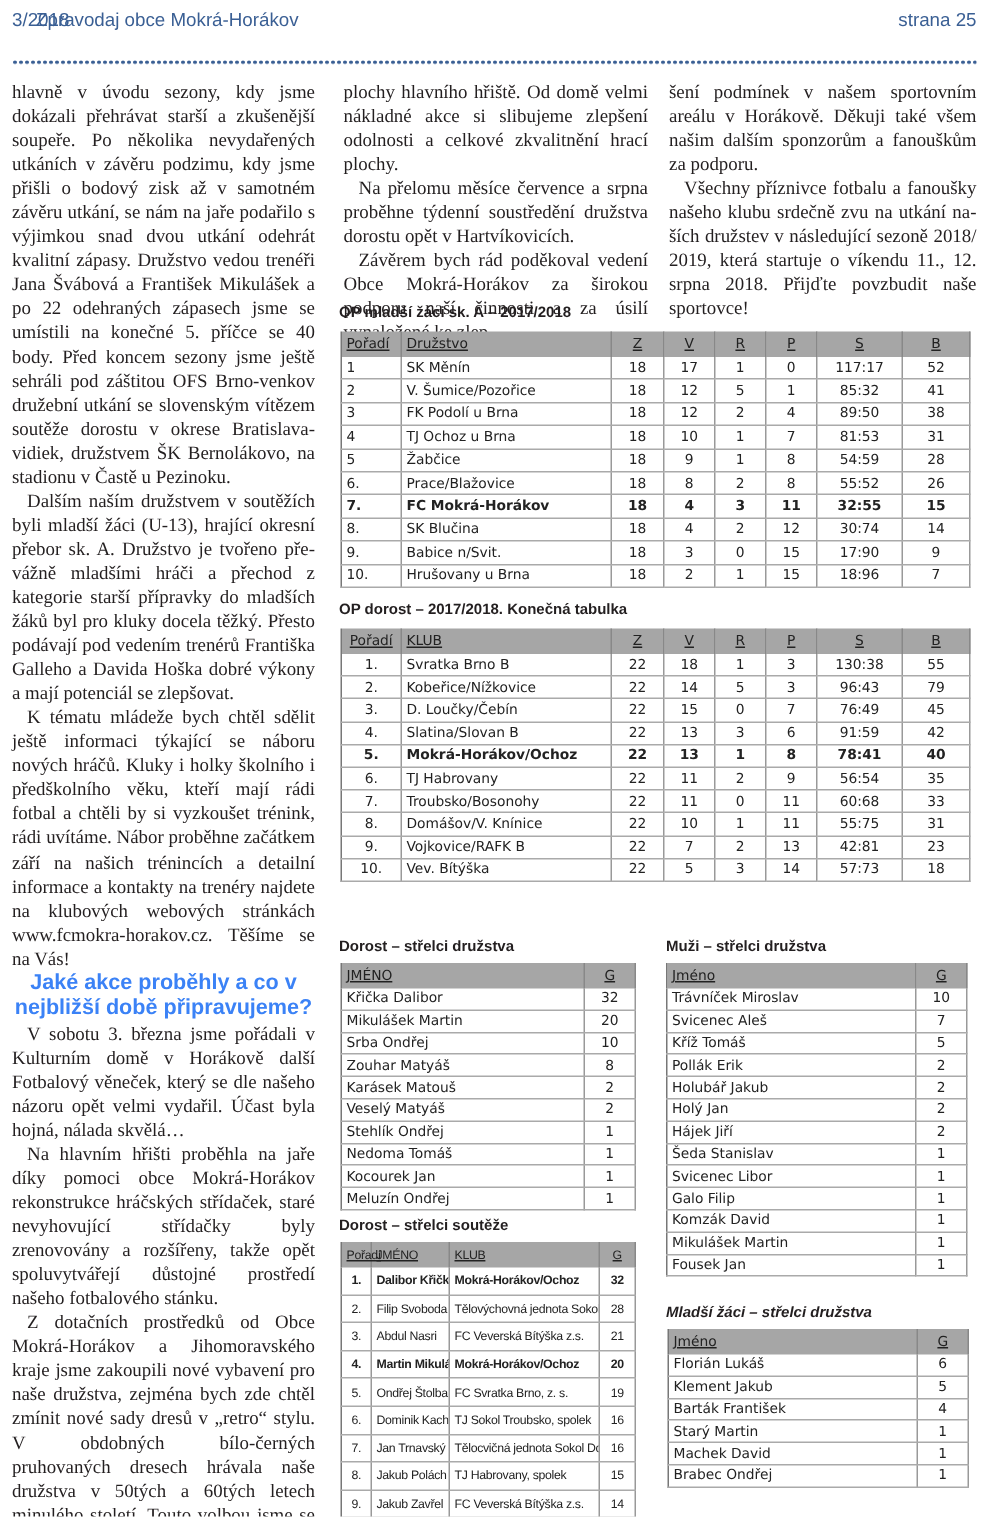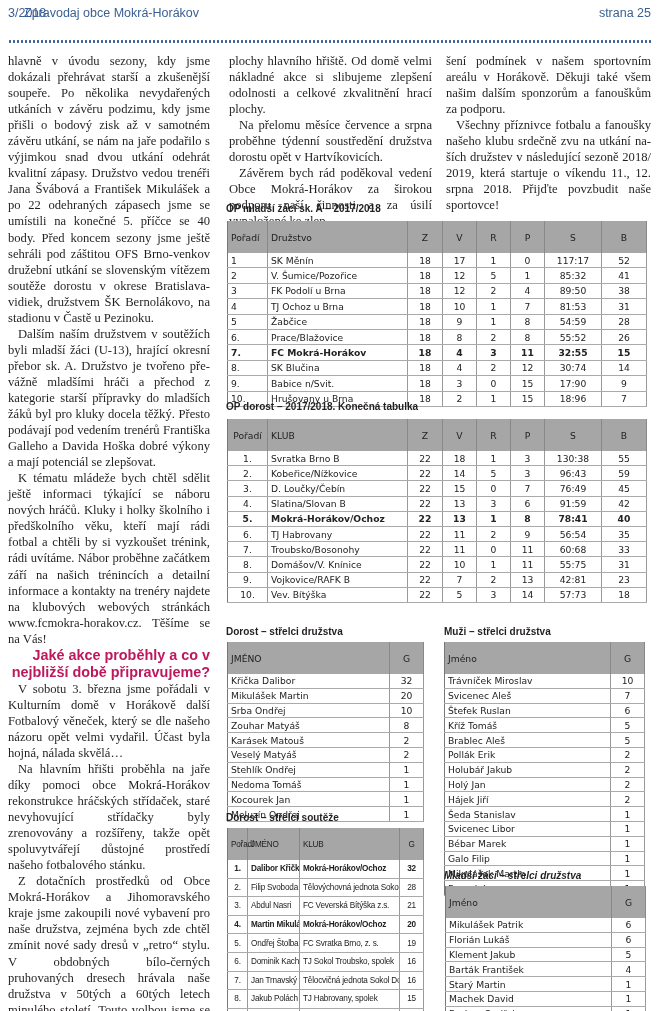--- a/index.html
+++ b/index.html
@@ -8,24 +8,24 @@
   .hdr .l{position:absolute;left:0;top:0;}
   .hdr .c{position:absolute;left:16px;right:0;text-align:left;top:0;}
   .hdr .r{position:absolute;right:0;top:0;}
   .dots{position:absolute;left:8px;right:8px;top:40px;height:3px;background-image:radial-gradient(circle,#3a5f94 1.1px,transparent 1.3px);background-size:4px 3px;background-repeat:repeat-x;}
   .col{position:absolute;font-size:12.6px;line-height:16.05px;text-align:justify;hyphens:manual;}
   .col p{margin:0;text-indent:10px;}
   .col p.noind{text-indent:0;}
   .c1{left:8px;width:202px;top:53px;}
   .c2{left:229px;width:203px;top:53px;}
   .c3{left:446px;width:205px;top:53px;}
-  .h2{font-family:"Liberation Sans",sans-serif;font-weight:bold;font-size:14.4px;line-height:17px;text-indent:0!important;text-align:right;margin:0;color:#be185d;}
+  .h2{font-family:"Liberation Sans",sans-serif;font-weight:bold;font-size:14.4px;line-height:17px;text-indent:0!important;text-align:center;margin:0;color:#3b82f6;}
   .ttl{position:absolute;font-family:"Liberation Sans",sans-serif;font-weight:bold;font-size:10px;color:#231f20;}
   table{position:absolute;border-collapse:collapse;font-family:"DejaVu Sans",sans-serif;font-size:9.2px;color:#222;table-layout:fixed;}
-  th{background:#a6a6a6;font-weight:normal;text-align:center;padding:0 3px;height:32px;border-right:1px solid #888;}
+  th{background:#a6a6a6;font-weight:normal;text-align:center;padding:0 3px;height:17px;border-right:1px solid #888;text-decoration:underline;}
   th.lft{text-align:left;}
   td{padding:0 3px;border-bottom:1px solid #aaa;border-right:1px solid #999;text-align:center;white-space:nowrap;overflow:hidden;}
   td.lft{text-align:left;}
   tr.bold td{font-weight:bold;}
   td:first-child,th:first-child{border-left:1px solid #777;}
   .t1 td{height:14.4px;}
   .t2 td{height:14.2px;}
   .sc td{height:13.8px;}
   .comp{font-family:"Liberation Sans",sans-serif;font-size:8.2px;letter-spacing:-0.2px;}
   .comp td{height:17.6px;}
@@ -226,21 +226,21 @@
         <td>55</td>
       </tr>
       <tr>
         <td>2.</td>
         <td class="lft">Kobeřice/Nížkovice</td>
         <td>22</td>
         <td>14</td>
         <td>5</td>
         <td>3</td>
         <td>96:43</td>
-        <td>59</td>
+        <td>79</td>
       </tr>
       <tr>
         <td>3.</td>
         <td class="lft">D. Loučky/Čebín</td>
         <td>22</td>
         <td>15</td>
         <td>0</td>
         <td>7</td>
         <td>76:49</td>
         <td>45</td>
@@ -469,32 +469,24 @@
   <tbody id="t5b">
       <tr>
         <td class="lft">Trávníček Miroslav</td>
         <td>10</td>
       </tr>
       <tr>
         <td class="lft">Svicenec Aleš</td>
         <td>7</td>
       </tr>
       <tr>
-        <td class="lft">Štefek Ruslan</td>
-        <td>6</td>
-      </tr>
-      <tr>
         <td class="lft">Kříž Tomáš</td>
         <td>5</td>
       </tr>
       <tr>
-        <td class="lft">Brablec Aleš</td>
-        <td>5</td>
-      </tr>
-      <tr>
         <td class="lft">Pollák Erik</td>
         <td>2</td>
       </tr>
       <tr>
         <td class="lft">Holubář Jakub</td>
         <td>2</td>
       </tr>
       <tr>
         <td class="lft">Holý Jan</td>
         <td>2</td>
@@ -505,25 +497,25 @@
       </tr>
       <tr>
         <td class="lft">Šeda Stanislav</td>
         <td>1</td>
       </tr>
       <tr>
         <td class="lft">Svicenec Libor</td>
         <td>1</td>
       </tr>
       <tr>
-        <td class="lft">Bébar Marek</td>
-        <td>1</td>
-      </tr>
-      <tr>
         <td class="lft">Galo Filip</td>
+        <td>1</td>
+      </tr>
+      <tr>
+        <td class="lft">Komzák David</td>
         <td>1</td>
       </tr>
       <tr>
         <td class="lft">Mikulášek Martin</td>
         <td>1</td>
       </tr>
       <tr>
         <td class="lft">Fousek Jan</td>
         <td>1</td>
       </tr>
@@ -537,24 +529,20 @@
       <col style="width:34px">
     </colgroup>
   <thead>
       <tr id="t6h">
         <th class="lft">Jméno</th>
         <th>G</th>
       </tr>
     </thead>
   <tbody id="t6b">
       <tr>
-        <td class="lft">Mikulášek Patrik</td>
-        <td>6</td>
-      </tr>
-      <tr>
         <td class="lft">Florián Lukáš</td>
         <td>6</td>
       </tr>
       <tr>
         <td class="lft">Klement Jakub</td>
         <td>5</td>
       </tr>
       <tr>
         <td class="lft">Barták František</td>
         <td>4</td>

